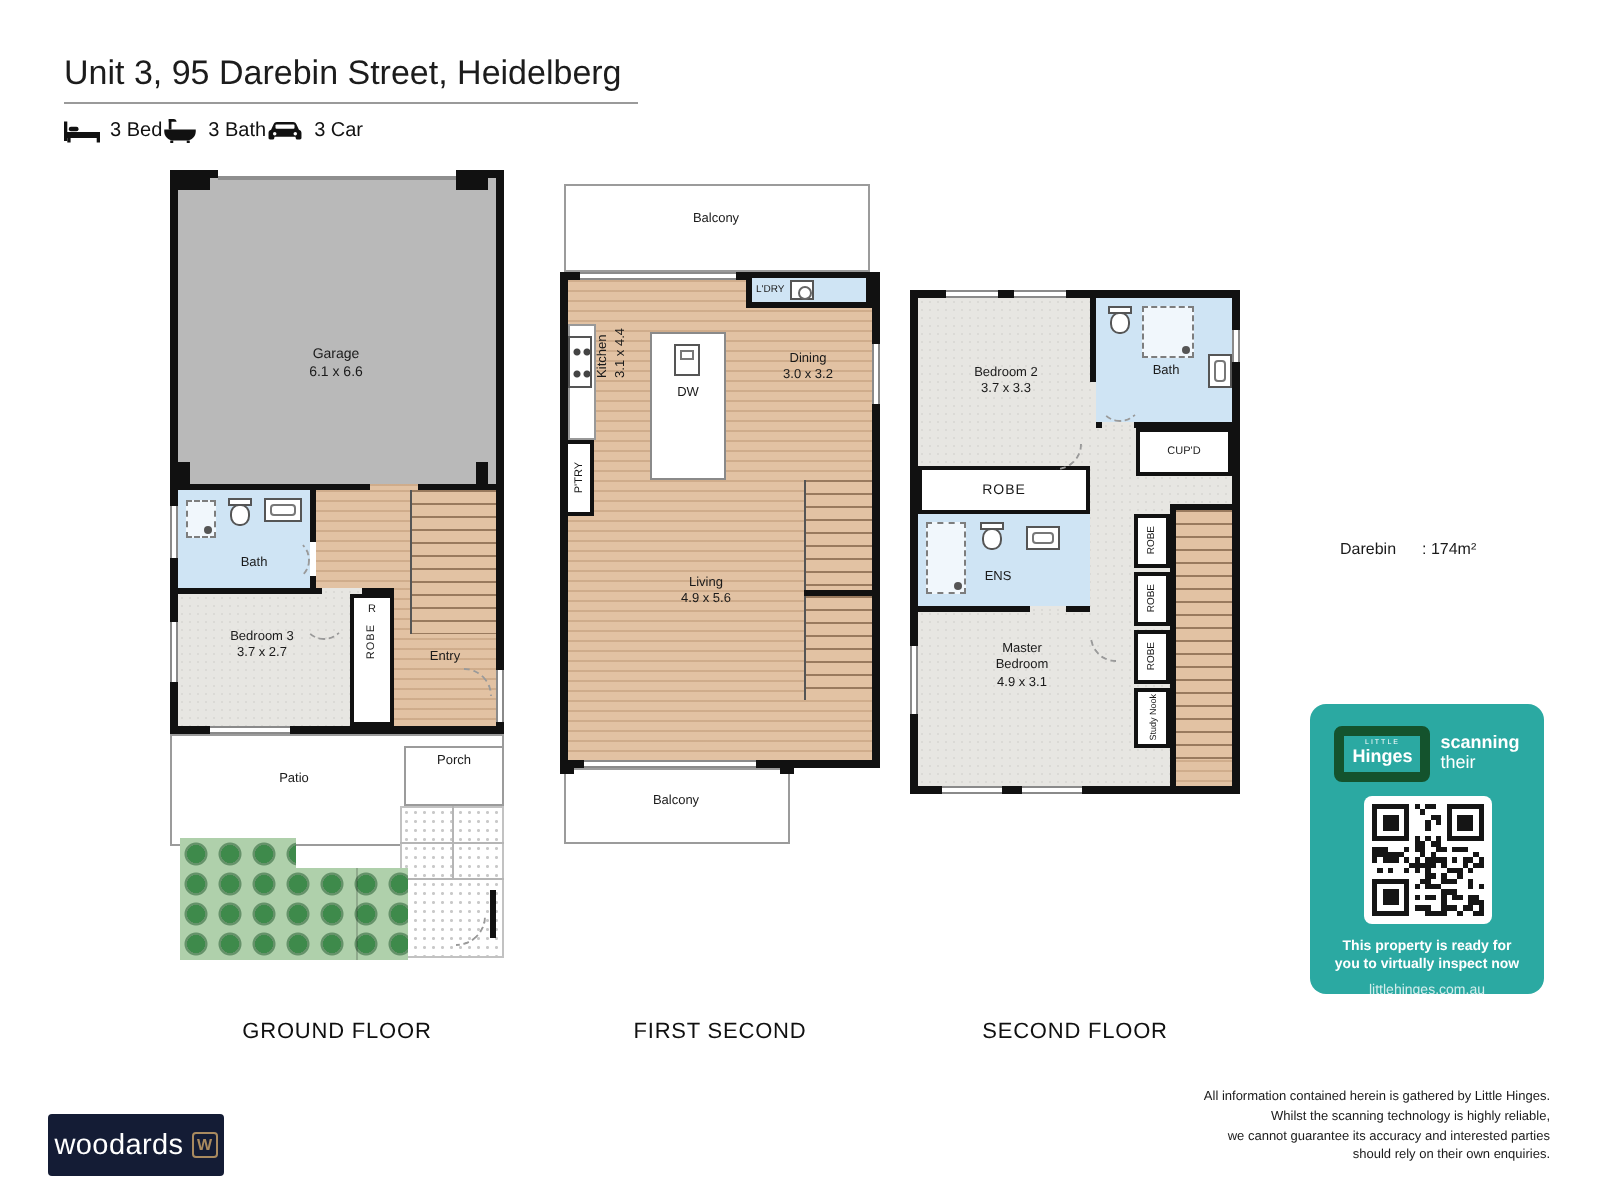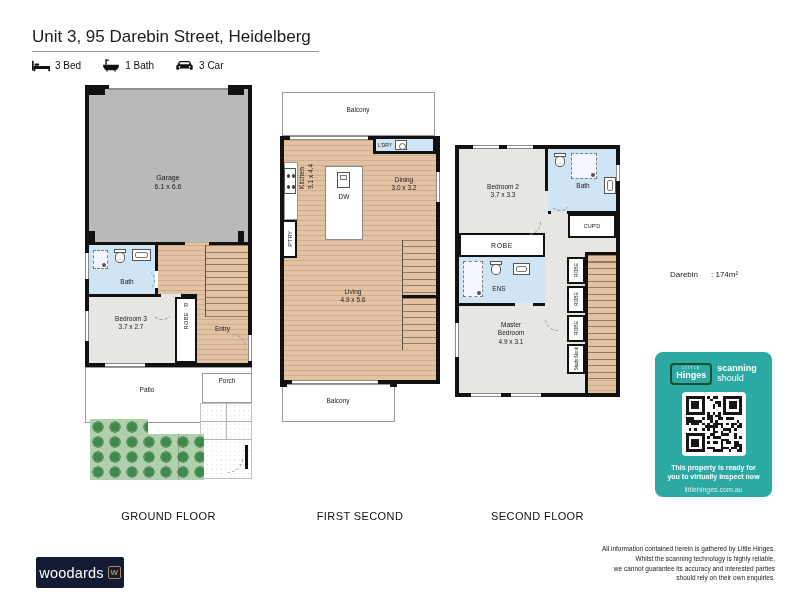--- a/index.html
+++ b/index.html
@@ -44,42 +44,42 @@
                             radial-gradient(circle at 8.5px 7px, #444 1.5px, transparent 2px),
                             radial-gradient(circle at 3.5px 18px, #444 1.5px, transparent 2px),
                             radial-gradient(circle at 8.5px 18px, #444 1.5px, transparent 2px); }
   .dw-icon { position:absolute; width:13px; height:16px; background:#fff; border:1px solid #555; }
   .dw-icon::after { content:""; position:absolute; left:2px; right:2px; top:2px; height:3px; border:1px solid #777; }
   .washer { width:12px; height:10px; background:#fff; border:1px solid #555; position:relative; }
   .washer::after { content:""; position:absolute; width:5px; height:5px; border:1px solid #666; border-radius:50%; left:3px; top:2px; }
 
   .hdr-title { position:absolute; left:32px; top:27px; font-size:17px; color:#1c1c1c; }
   .hdr-rule { position:absolute; left:32px; top:51px; width:287px; height:1px; background:#9a9a9a; }
-  .features { position:absolute; left:32px; top:59px; display:flex; align-items:center; gap:21px; }
+  .features { position:absolute; left:32px; top:59px; display:flex; align-items:center; }
   .feature { display:flex; align-items:center; gap:5px; font-size:10px; color:#111; }
 
   .floor-caption { position:absolute; top:510px; font-size:11px; letter-spacing:.4px; color:#101010; text-align:center; }
 
   .area-line { position:absolute; left:670px; top:270px; display:flex; gap:13px; font-size:8px; color:#1a1a1a; }
 
   .vcard { position:absolute; left:655px; top:352px; width:117px; height:145px;
            background:var(--teal,#2BA9A2); border-radius:8px; text-align:center; color:#fff; }
   .vc-logo { display:flex; justify-content:center; align-items:center; gap:5px; margin-top:11px; }
-  .vc-bubble { border:2px solid #14532d; border-radius:4px; padding:2px 4px 3px; display:inline-flex; flex-direction:column; line-height:1; }
+  .vc-bubble { border:5px solid #14532d; border-radius:4px; padding:2px 4px 3px; display:inline-flex; flex-direction:column; line-height:1; }
   .vc-little { font-size:3.5px; letter-spacing:1px; }
   .vc-hinges { font-size:9px; font-weight:bold; }
   .vc-words { display:inline-flex; flex-direction:column; text-align:left; line-height:1; gap:1px; }
   .vc-virtual { font-size:9px; font-weight:bold; }
   .vc-tours { font-size:9px; }
   .vc-qrbox { width:64px; height:64px; background:#fff; border-radius:4px; margin:7px auto 0; display:flex; align-items:center; justify-content:center; }
   .vc-msg { margin-top:7px; font-size:7px; font-weight:bold; line-height:1.4; }
   .vc-msg span { display:block; }
   .vc-site { margin-top:4px; font-size:7px; color:rgba(255,255,255,.8); }
 
-  .w-logo { position:absolute; left:36px; top:557px; width:88px; height:31px; background:var(--navy,#141C35);
+  .w-logo { position:absolute; left:24px; top:557px; width:88px; height:31px; background:var(--navy,#141C35);
             border-radius:2px; display:flex; align-items:center; justify-content:center; gap:4px; }
   .w-text { color:#fff; font-size:14.5px; font-weight:500; letter-spacing:.2px; }
   .w-mark { width:13px; height:13px; border:1.5px solid var(--bronze,#A98A5F); border-radius:2px;
             color:var(--bronze,#A98A5F); font-size:8px; font-weight:bold; display:flex; align-items:center; justify-content:center; }
   .disclaimer { position:absolute; left:475px; top:544px; width:300px; text-align:right;
                 font-size:6.5px; line-height:1.5; color:#1a1a1a; }
   .disclaimer div { display:block; }
 </style>
 </head>
 <body>
@@ -98,21 +98,21 @@
     <span>3 Bed</span>
   </div>
   <div class="feature">
     <svg width="18" height="13" viewBox="0 0 24 16" fill="#111">
       <path d="M1.5 7h21v1.3c0 3.3-2.7 6-6 6h-9c-3.3 0-6-2.7-6-6z"></path>
       <rect x="4.5" y="0" width="1.8" height="7"></rect>
         <path d="M4.5 0h3.2c1.2 0 2 .8 2 1.8H4.5z"></path>
       <rect x="5.5" y="14.3" width="2" height="1.7"></rect>
         <rect x="16.5" y="14.3" width="2" height="1.7"></rect>
     </svg>
-    <span>1 Bath</span>
+    <span>3 Bath</span>
   </div>
   <div class="feature">
     <svg width="19" height="12" viewBox="0 0 24 15">
       <path fill="#111" d="M3.2 6l1.6-3.4C5.2 1.7 6 1.2 6.9 1.2h10.2c.9 0 1.7.5 2.1 1.4L20.8 6c.9.2 1.6 1 1.6 1.9v3.3c0 .6-.4 1-1 1h-1.6c-.5 0-.9-.3-1-.8l-.2-.9H5.4l-.2.9c-.1.5-.5.8-1 .8H2.6c-.6 0-1-.4-1-1V7.9c0-.9.7-1.7 1.6-1.9z"></path>
       <rect x="6" y="2.8" width="12" height="2.6" rx=".6" fill="#fff"></rect>
       <circle cx="5.5" cy="8.6" r="1.1" fill="#fff"></circle>
         <circle cx="18.5" cy="8.6" r="1.1" fill="#fff"></circle>
     </svg>
     <span>3 Car</span>
   </div>
@@ -320,21 +320,21 @@
 </div>
 
 <div class="vcard">
   <div class="vc-logo">
     <span class="vc-bubble">
       <span class="vc-little">LITTLE</span>
       <span class="vc-hinges">Hinges</span>
     </span>
     <span class="vc-words">
       <span class="vc-virtual">scanning</span>
-      <span class="vc-tours">should</span>
+      <span class="vc-tours">their</span>
     </span>
   </div>
   <div class="vc-qrbox">
     <svg id="qr-svg" width="56" height="56" viewBox="0 0 21 21" shape-rendering="crispEdges">
         <path d="M8 0h1v1h-1zM10 0h1v1h-1zM11 0h1v1h-1zM9 1h1v1h-1zM11 2h1v1h-1zM12 2h1v1h-1zM10 3h1v1h-1zM12 3h1v1h-1zM10 4h1v1h-1zM8 6h1v1h-1zM10 6h1v1h-1zM12 6h1v1h-1zM8 7h1v1h-1zM9 7h1v1h-1zM11 7h1v1h-1zM12 7h1v1h-1zM0 8h1v1h-1zM1 8h1v1h-1zM2 8h1v1h-1zM6 8h1v1h-1zM8 8h1v1h-1zM9 8h1v1h-1zM12 8h1v1h-1zM13 8h1v1h-1zM15 8h1v1h-1zM16 8h1v1h-1zM17 8h1v1h-1zM0 9h1v1h-1zM1 9h1v1h-1zM2 9h1v1h-1zM3 9h1v1h-1zM4 9h1v1h-1zM5 9h1v1h-1zM9 9h1v1h-1zM11 9h1v1h-1zM19 9h1v1h-1zM0 10h1v1h-1zM2 10h1v1h-1zM3 10h1v1h-1zM4 10h1v1h-1zM6 10h1v1h-1zM8 10h1v1h-1zM10 10h1v1h-1zM11 10h1v1h-1zM12 10h1v1h-1zM13 10h1v1h-1zM15 10h1v1h-1zM17 10h1v1h-1zM18 10h1v1h-1zM20 10h1v1h-1zM7 11h1v1h-1zM8 11h1v1h-1zM9 11h1v1h-1zM10 11h1v1h-1zM11 11h1v1h-1zM13 11h1v1h-1zM17 11h1v1h-1zM19 11h1v1h-1zM20 11h1v1h-1zM1 12h1v1h-1zM3 12h1v1h-1zM6 12h1v1h-1zM8 12h1v1h-1zM10 12h1v1h-1zM14 12h1v1h-1zM15 12h1v1h-1zM16 12h1v1h-1zM18 12h1v1h-1zM10 13h1v1h-1zM11 13h1v1h-1zM13 13h1v1h-1zM16 13h1v1h-1zM9 14h1v1h-1zM10 14h1v1h-1zM13 14h1v1h-1zM14 14h1v1h-1zM15 14h1v1h-1zM18 14h1v1h-1zM8 15h1v1h-1zM10 15h1v1h-1zM11 15h1v1h-1zM12 15h1v1h-1zM18 15h1v1h-1zM20 15h1v1h-1zM13 16h1v1h-1zM14 16h1v1h-1zM15 16h1v1h-1zM8 17h1v1h-1zM10 17h1v1h-1zM11 17h1v1h-1zM13 17h1v1h-1zM15 17h1v1h-1zM16 17h1v1h-1zM18 17h1v1h-1zM19 17h1v1h-1zM13 18h1v1h-1zM18 18h1v1h-1zM19 18h1v1h-1zM20 18h1v1h-1zM8 19h1v1h-1zM9 19h1v1h-1zM10 19h1v1h-1zM13 19h1v1h-1zM14 19h1v1h-1zM15 19h1v1h-1zM17 19h1v1h-1zM18 19h1v1h-1zM20 19h1v1h-1zM10 20h1v1h-1zM11 20h1v1h-1zM12 20h1v1h-1zM13 20h1v1h-1zM16 20h1v1h-1zM19 20h1v1h-1zM20 20h1v1h-1zM0 0h7v7h-7z M1 1h5v5h-5z M2 2h3v3h-3zM14 0h7v7h-7z M15 1h5v5h-5z M16 2h3v3h-3zM0 14h7v7h-7z M1 15h5v5h-5z M2 16h3v3h-3z" fill="#151515" fill-rule="evenodd"></path>
       </svg>
   </div>
   <div class="vc-msg">
     <span>This property is ready for</span>
     <span>you to virtually inspect now</span>

